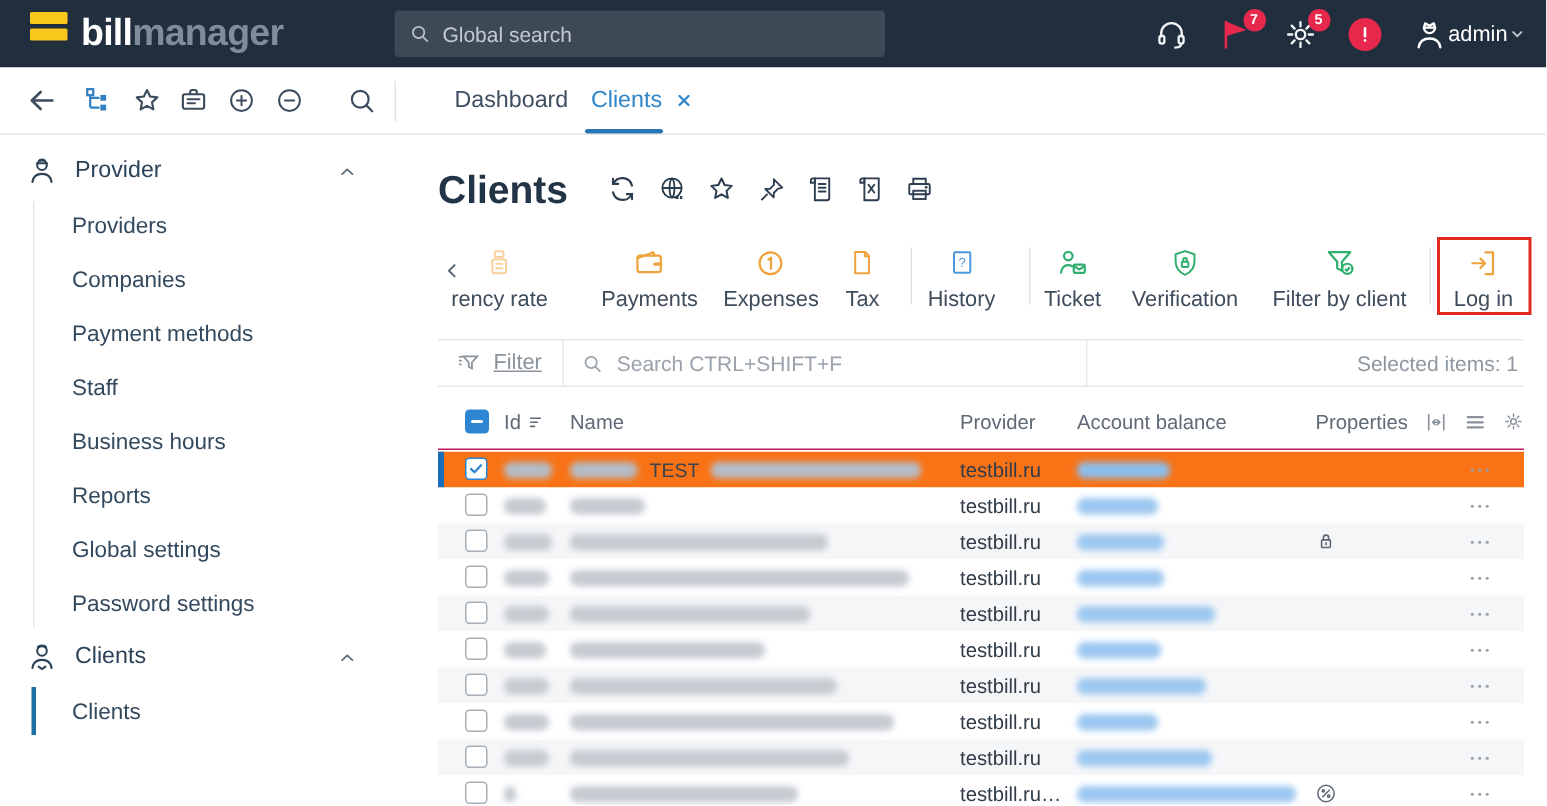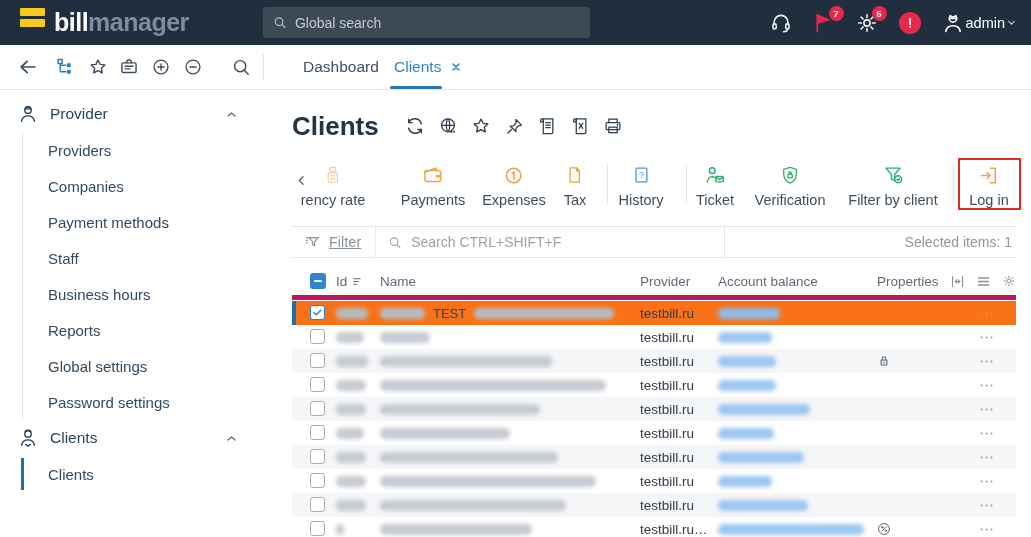--- a/index.html
+++ b/index.html
@@ -66,21 +66,21 @@
   .filterbar{ position:absolute; top:136px; left:12px; right:15px; height:32px; border-top:1px solid #e5e8ea;
               border-bottom:1px solid #e5e8ea; display:flex; align-items:center; }
   .fbtn{ display:flex; align-items:center; gap:8px; color:#8b939c; font-size:14.5px; padding:0 14px 0 12px; height:100%;text-decoration:underline;}
   .fdiv{ width:1px; height:100%; background:#e5e8ea; }
   .fsearch{ display:flex; align-items:center; gap:9px; color:#9aa2ab; padding:0 12px; height:100%; width:348px;}
   .fsearch input{ border:none; outline:none; background:transparent; font-size:14px; color:#6a737d; width:100%;
                   font-family:"Liberation Sans", sans-serif;}
   .fsearch input::placeholder{ color:#9aa2ab; opacity:1;}
   .fselected{ margin-left:auto; color:#8e979f; font-size:14px; padding-right:4px;text-align:center;}
 
-  .thead{ position:absolute; top:172px; left:12px; right:15px; height:38px; border-bottom:5px solid #be185d;
+  .thead{ position:absolute; top:172px; left:12px; right:15px; height:38px; border-bottom:1px solid #be185d;
           color:#5f6a76; font-size:13.5px; }
   .thead .hcell{ position:absolute; top:0; height:38px; display:flex; align-items:center; gap:4px;}
   .hicons{ position:absolute; right:0; top:0; height:38px; display:flex; align-items:center; gap:11px; color:#8a929b;}
 
   .tbody{ position:absolute; top:211px; left:12px; right:15px; bottom:-14px; overflow:hidden;}
   .trow{ position:relative; height:24px; background:#fff; }
   .trow.stripe{ background:#f5f6f8; }
   .trow.selected{ background:#f97316; }
   .selbar{ position:absolute; left:0; top:0; bottom:0; width:4px; background:#1b6db8;}
   .cell{ position:absolute; top:0; height:24px; display:flex; align-items:center;}

